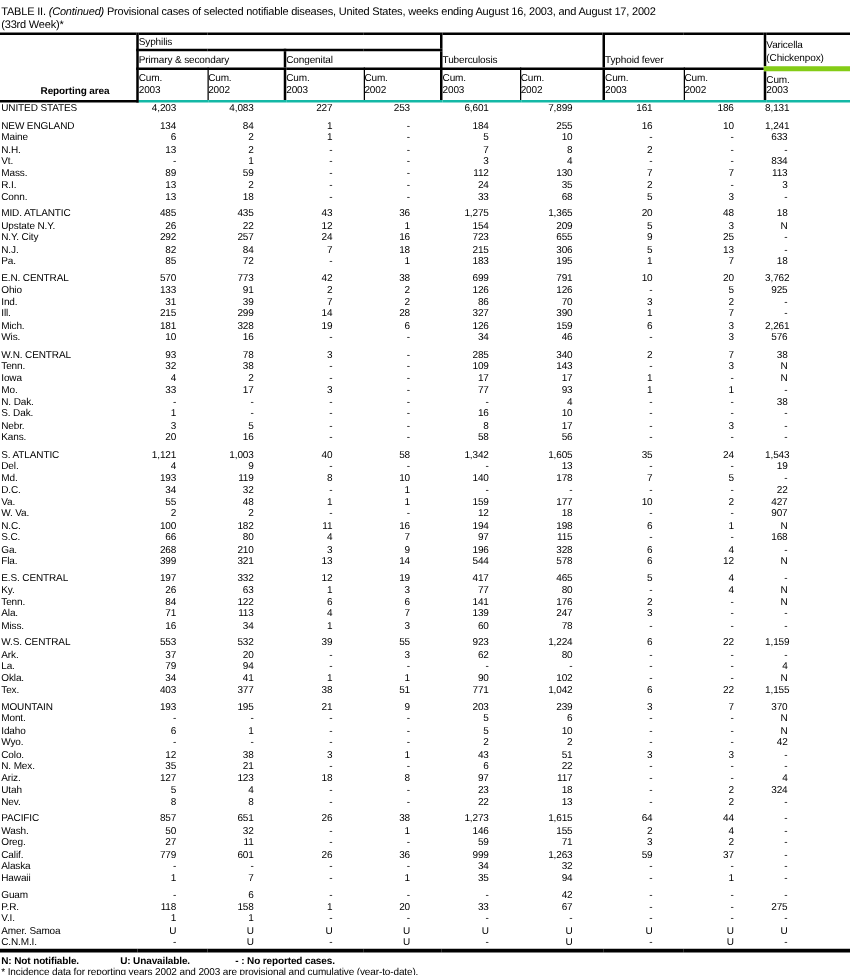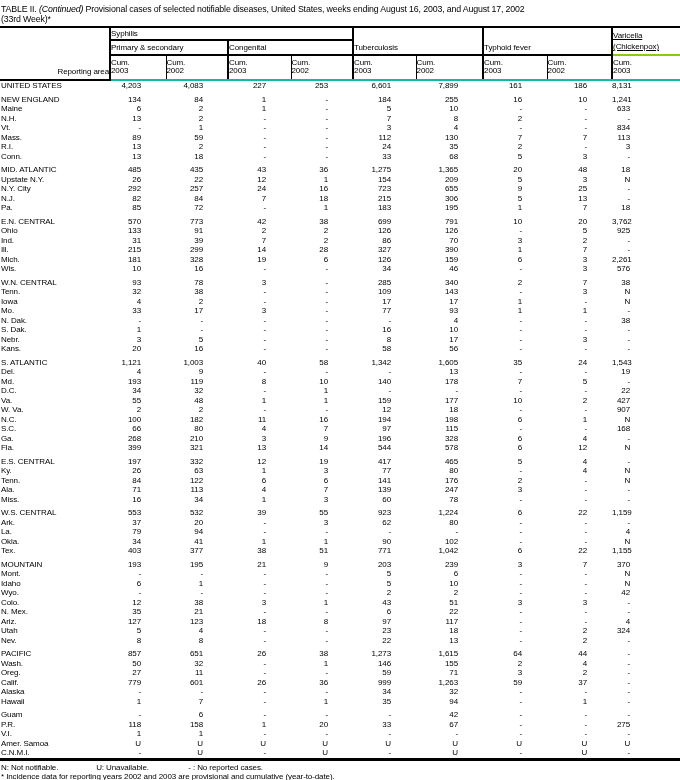--- a/index.html
+++ b/index.html
@@ -13,36 +13,36 @@
   .title .it { font-style:italic; }
 
   table { border-collapse:collapse; table-layout:fixed; width:680px;
           margin-top:2px; border-top:2px solid #000; border-bottom:3px solid #000; }
   th, td { font-weight:normal; font-size:8px; padding:0; letter-spacing:-0.1px; }
 
   thead th { text-align:left; vertical-align:middle; }
   th.group   { height:11px; line-height:11px; border-bottom:2px solid #000; }
   th.sub     { height:13px; line-height:13px; border-bottom:2px solid #000; }
   th.tallgrp { border-bottom:2px solid #000; vertical-align:bottom; padding-bottom:2px; }
-  th.varic   { border-bottom:2px solid #84cc16; vertical-align:middle; line-height:11px;text-decoration:underline; }
+  th.varic   { border-bottom:4px solid #84cc16; vertical-align:middle; line-height:11px; }
   th.cum     { height:20px; border-bottom:2px solid #14b8a6; vertical-align:middle;
                line-height:8.5px; padding-top:1px; padding-bottom:2px; }
-  th.rahead  { vertical-align:bottom; text-align:right; padding:0 0 3px 11px;
-               border-bottom:2px solid #000; border-right:2px solid #000; }
+  th.rahead  { vertical-align:bottom; text-align:center; padding:0 0 3px 11px;
+               border-bottom:2px solid #000; border-right:2px solid #000;font-weight:bold; }
   .b2l { border-left:2px solid #000; }
   .b1l { border-left:1px solid #000; }
 
   tbody td { height:9.5px; line-height:9.5px; white-space:nowrap; overflow:hidden; }
   tbody td.area { text-align:left; padding-left:1px; }
   tbody td.num  { text-align:right; padding-right:25px; }
   tbody td.num.last { padding-right:50px; }
   tr.spacer td { height:4px; line-height:4px; font-size:1px; }
 
   .footnotes { font-size:8px; line-height:9px; padding:2px 0 0 1px; letter-spacing:-0.1px; }
-  .fn-row span { display:inline-block; }
+  .fn-row span { display:inline-block;font-weight:bold; }
   .fn-a { width:93px; } .fn-b { width:90px; }
 </style>
 </head>
 <body>
 
 <div class="page">
 
   <div class="title">
     <span>TABLE II. </span><span class="it">(Continued)</span><span> Provisional cases of selected notifiable diseases, United States, weeks ending August 16, 2003, and August 17, 2002</span><br>
     <span>(33rd Week)*</span>

